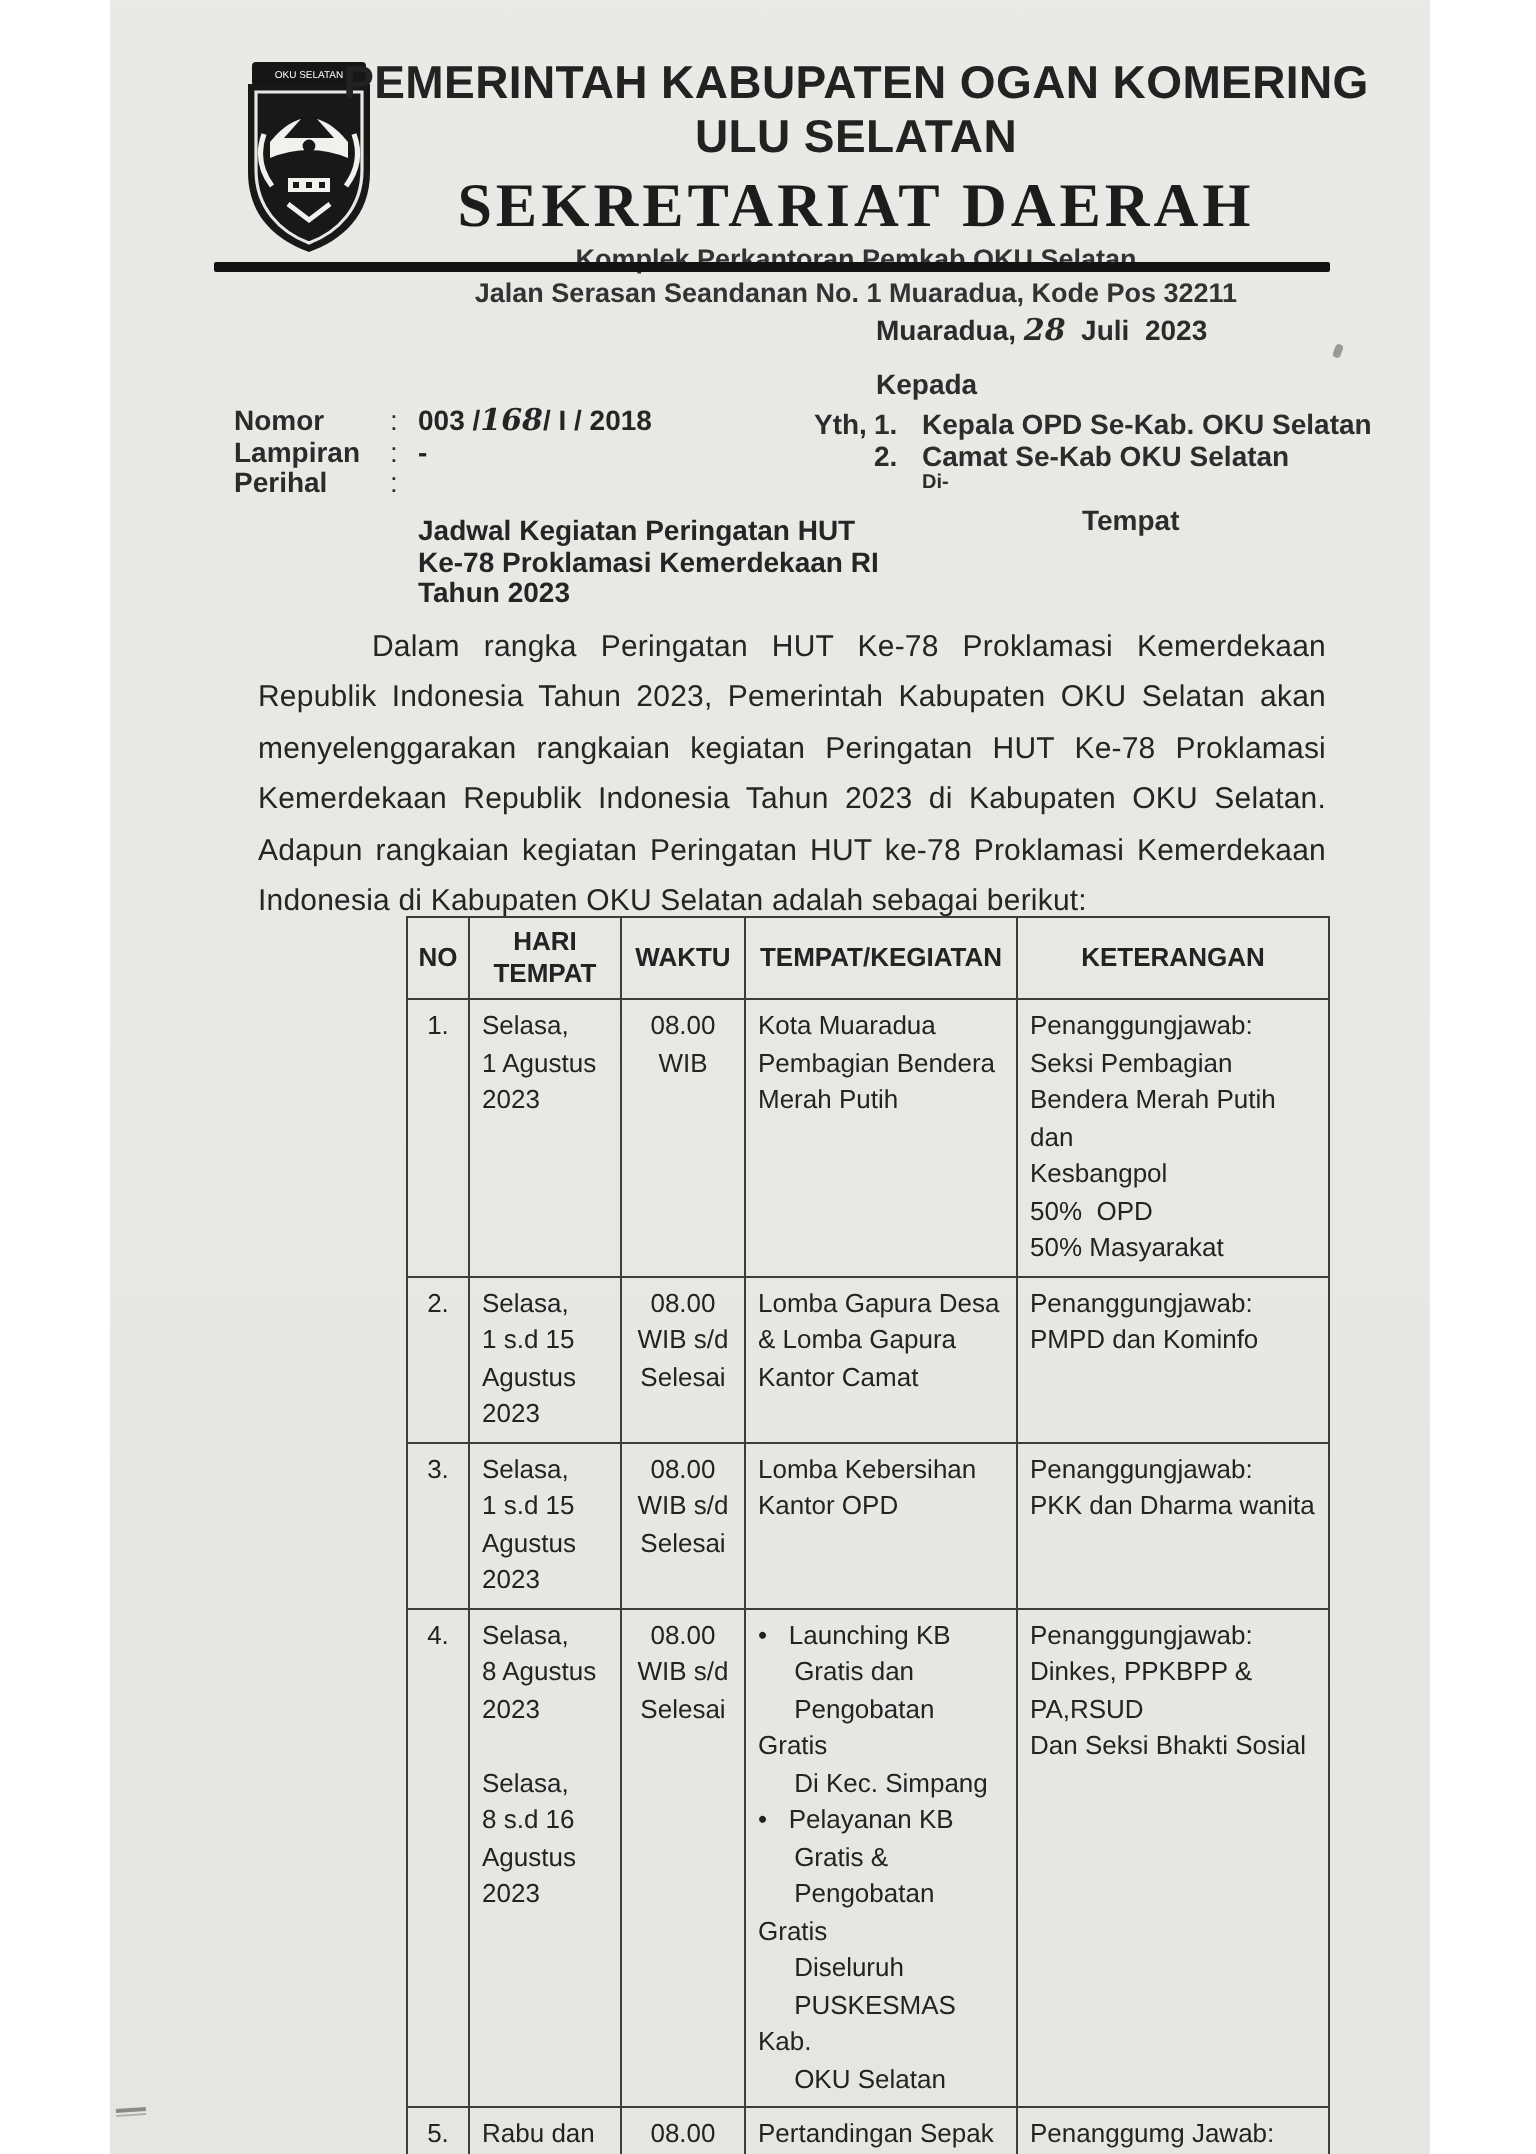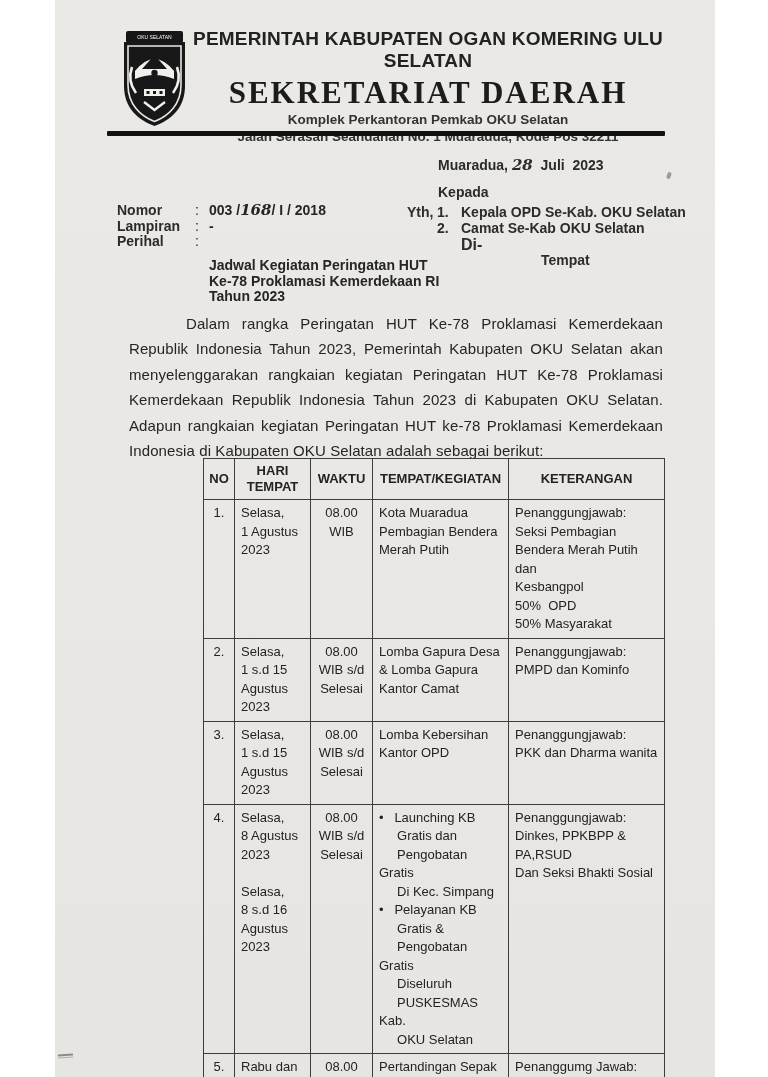--- a/index.html
+++ b/index.html
@@ -6,36 +6,36 @@
   html,body { width:768px; height:1077px; }
   body { font-family:"Liberation Sans", sans-serif; background:#ffffff; color:#2c2c2c; }
   .page { position:relative; width:768px; height:1077px; background:#ffffff; overflow:hidden; }
   .sheet { position:absolute; left:55px; top:0; width:660px; height:1077px;
            background:linear-gradient(180deg,#eae9e6 0%, #e9e7e4 60%, #e6e5e2 100%); }
   .abs { position:absolute; }
   .pre { white-space:pre-wrap;margin-top:24px; }
 
   
   .lh-text { position:absolute; left:100px; right:14px; top:28px; text-align:center; }
-  .lh-gov { font-size:19px; font-weight:bold; letter-spacing:.2px; color:#222; }
+  .lh-gov { font-size:23px; font-weight:bold; letter-spacing:.2px; color:#222; }
   .lh-office { font-family:"Liberation Serif", serif; font-size:31px; font-weight:bold;
                letter-spacing:2px; margin-top:3px; color:#1c1c1c; }
   .lh-addr { font-size:13.5px; font-weight:bold; color:#333; line-height:17px; }
   .lh-addr2 { font-size:13.5px; font-weight:bold; color:#333; line-height:17px; }
   .rule { position:absolute; left:52px; width:558px; top:131px; height:5px; background:#121212; border-radius:1px; }
 
   
   .dateline { left:383px; top:156px; font-size:14px; font-weight:bold; color:#2b2b2b; }
   .hand { font-family:"DejaVu Serif", serif; font-style:italic; font-size:15px; }
   .kepada { left:383px; top:184px; font-size:14px; font-weight:bold; }
   .yth { left:352px; top:205px; display:flex; font-size:14px; font-weight:bold; line-height:15.5px; }
   .yth-label { width:30px; }
   .yth-num { width:24px; }
   .yth-item { display:flex; }
-  .di { left:406px; top:236px; font-size:16px; font-weight:bold; }
+  .di { left:406px; top:236px; font-size:10px; font-weight:bold; }
   .tempat { left:486px; top:252px; font-size:14px; font-weight:bold; }
 
   
   .ref { left:62px; top:203px; font-size:14px; line-height:15.5px; }
   .ref-row { display:flex; }
   .ref-label { width:78px; font-weight:bold; color:#2b2b2b; }
   .ref-colon { width:14px; }
   .ref-val { font-weight:bold; color:#252525; }
 
   

